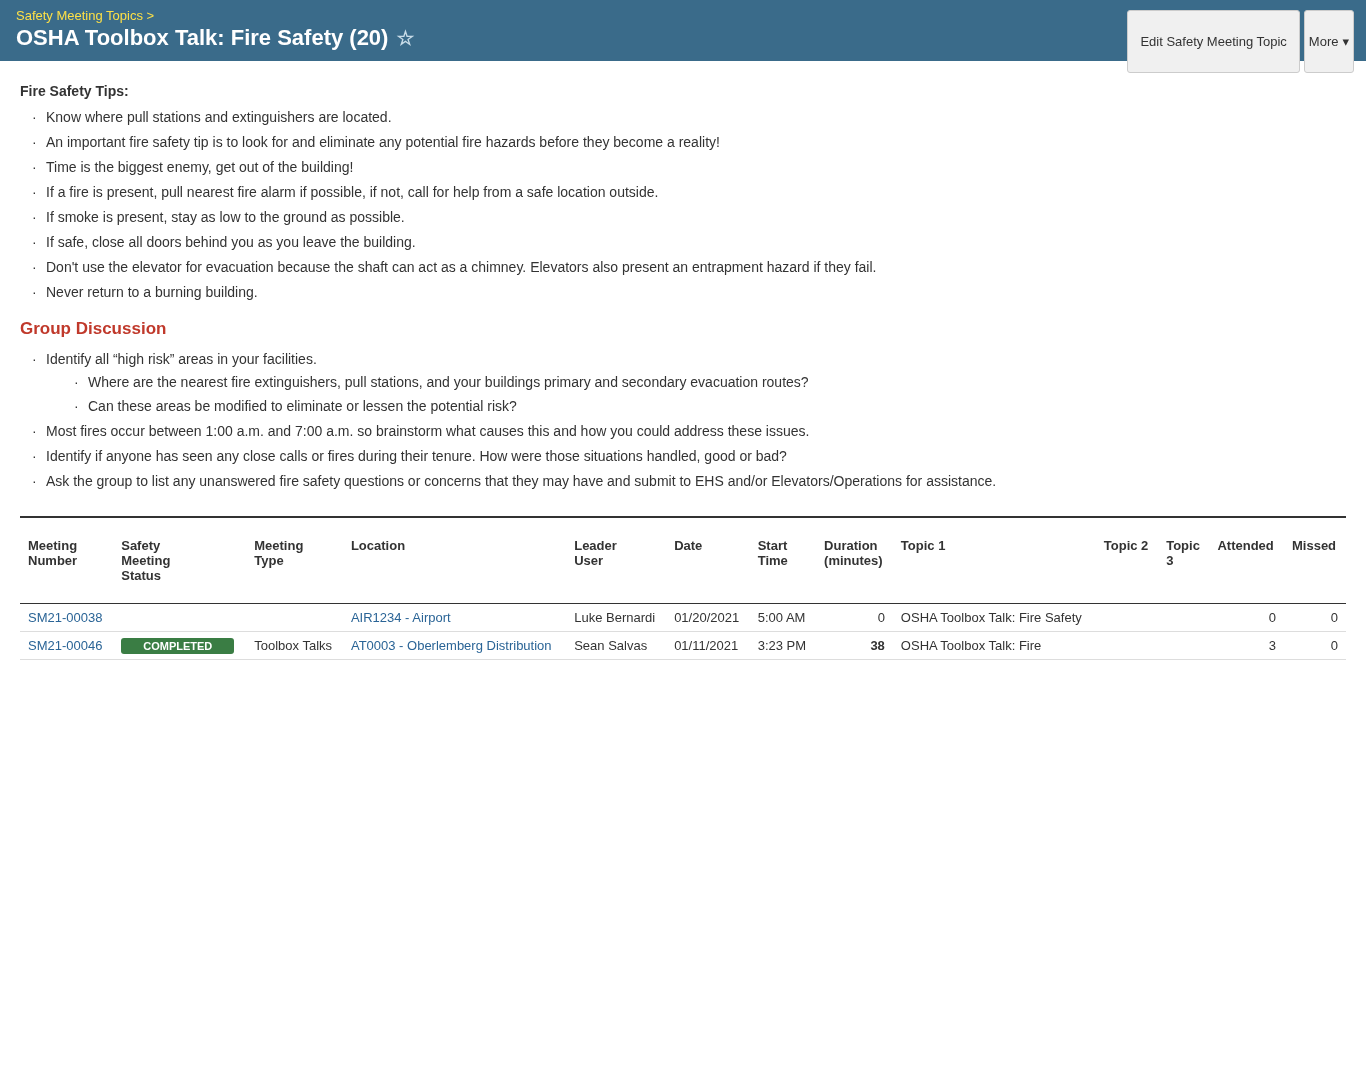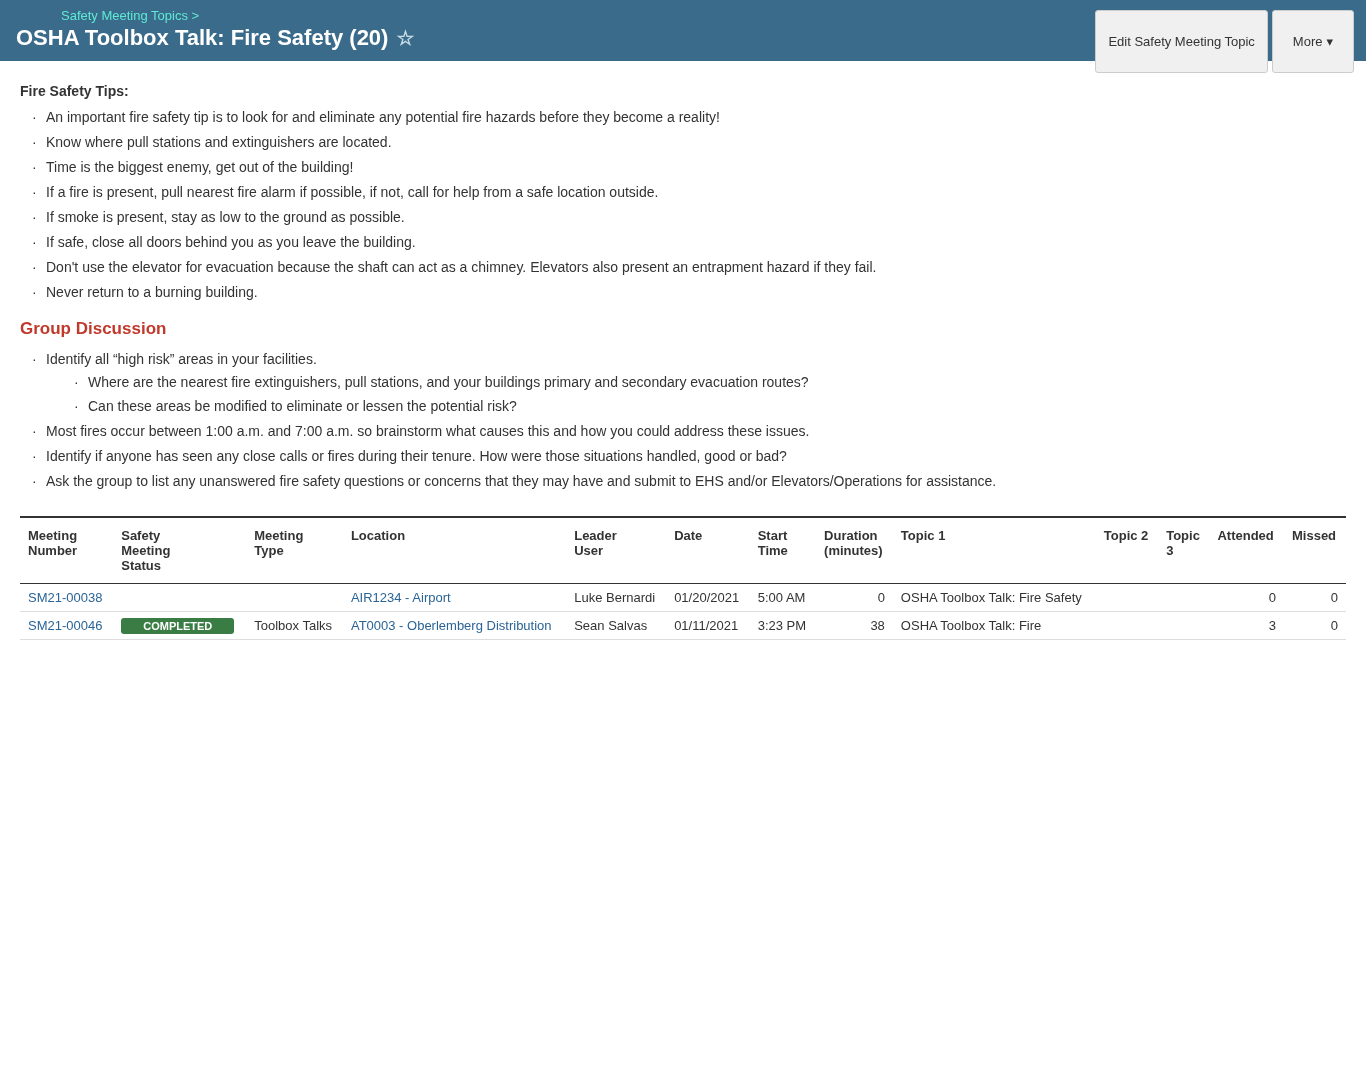--- a/index.html
+++ b/index.html
@@ -11,23 +11,22 @@
       color: white;
       padding: 8px 16px 10px 16px;
       position: relative;
     }
     .header-breadcrumb {
       font-size: 13px;
       color: #c8dce8;
       margin-bottom: 2px;
     }
     .header-breadcrumb a {
-      color: #5eead4;
+      color: #fde047;
       text-decoration: none;
-      margin-left: 45px;
     }
     .header-title {
       font-size: 22px;
       font-weight: bold;
       color: white;
       display: flex;
       align-items: center;
       gap: 8px;
     }
     .header-actions {
@@ -43,21 +42,21 @@
       border-radius: 3px;
       padding: 23px 12px;
       font-size: 13px;
       cursor: pointer;
       color: #333;
     }
     .btn-more {
       background: #f0f0f0;
       border: 1px solid #ccc;
       border-radius: 3px;
-      padding: 6px 20px;
+      padding: 6px 4px;
       font-size: 13px;
       cursor: pointer;
       color: #333;
       display: flex;
       align-items: center;
       gap: 4px;
     }
     .star-icon {
       font-size: 20px;
       color: #c8dce8;
@@ -121,21 +120,21 @@
     
     .data-table {
       width: 100%;
       border-collapse: collapse;
       margin-top: 24px;
       font-size: 13px;
     }
     .data-table th {
       border-top: 2px solid #333;
       border-bottom: 1px solid #333;
-      padding: 10px 8px;
+      padding: 20px 8px;
       text-align: left;
       font-weight: bold;
       vertical-align: top;
       background: #fff;
     }
     .data-table td {
       padding: 6px 8px;
       vertical-align: top;
       border-bottom: 1px solid #ddd;
     }
@@ -172,22 +171,22 @@
     </button>
   </div>
 </div>
 
 <div class="content">
 
   <div>
     <div class="section-title-bold">Fire Safety Tips:</div>
     <ul class="bullet-list">
 
-    <li>An important fire safety tip is to look for and eliminate any potential fire hazards before they become a reality!</li>
-        <li>Know where pull stations and extinguishers are located.</li>
+    <li>Know where pull stations and extinguishers are located.</li>
+        <li>An important fire safety tip is to look for and eliminate any potential fire hazards before they become a reality!</li>
         <li>Time is the biggest enemy, get out of the building!</li>
         <li>If a fire is present, pull nearest fire alarm if possible, if not, call for help from a safe location outside.</li>
         <li>If smoke is present, stay as low to the ground as possible.</li>
         <li>If safe, close all doors behind you as you leave the building.</li>
         <li>Don't use the elevator for evacuation because the shaft can act as a chimney. Elevators also present an entrapment hazard if they fail.</li>
         <li>Never return to a burning building.</li>
       </ul>
   </div>
 
   <div>
@@ -240,21 +239,21 @@
           <td style="text-align: right;">0</td>
         </tr>
         <tr>
           <td><a href="#">SM21-00046</a></td>
           <td><span class="badge-completed">COMPLETED</span></td>
           <td>Toolbox Talks</td>
           <td><a href="#">AT0003 - Oberlemberg Distribution</a></td>
           <td>Sean Salvas</td>
           <td>01/11/2021</td>
           <td>3:23 PM</td>
-          <td style="text-align: right;">38</td>
+          <td style="text-align: right; font-weight: bold;">38</td>
           <td>OSHA Toolbox Talk: Fire</td>
           <td></td>
           <td></td>
           <td style="text-align: right;">3</td>
           <td style="text-align: right;">0</td>
         </tr>
       </tbody>
   </table>
 
 </div>

